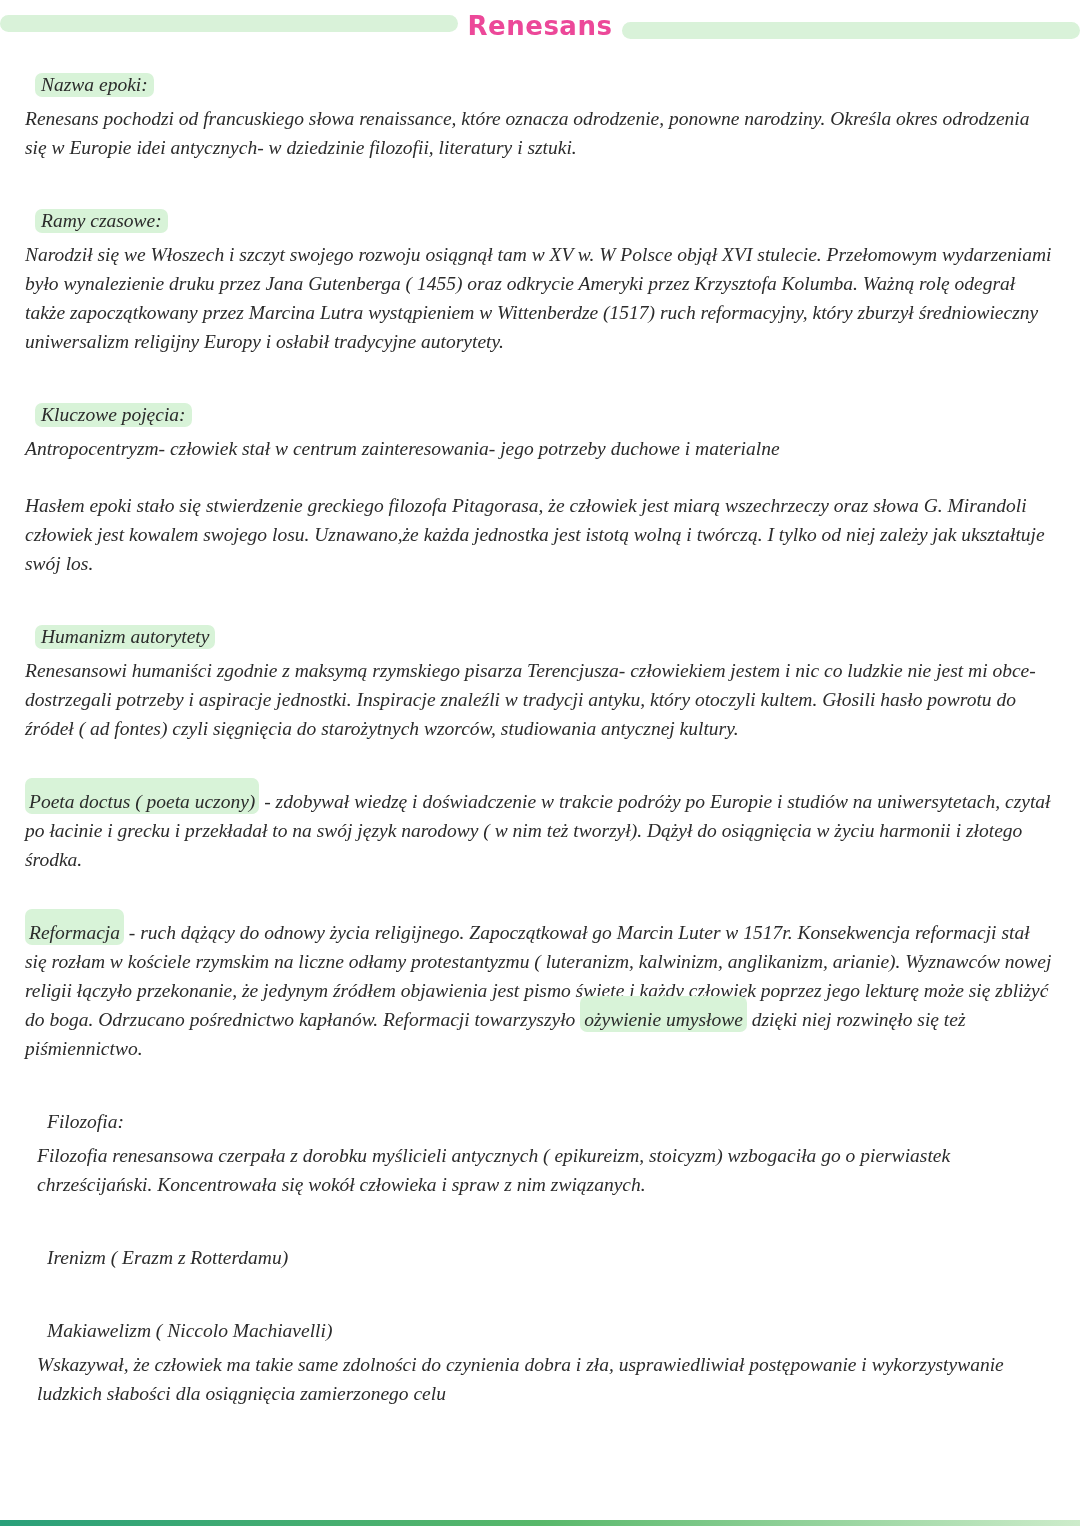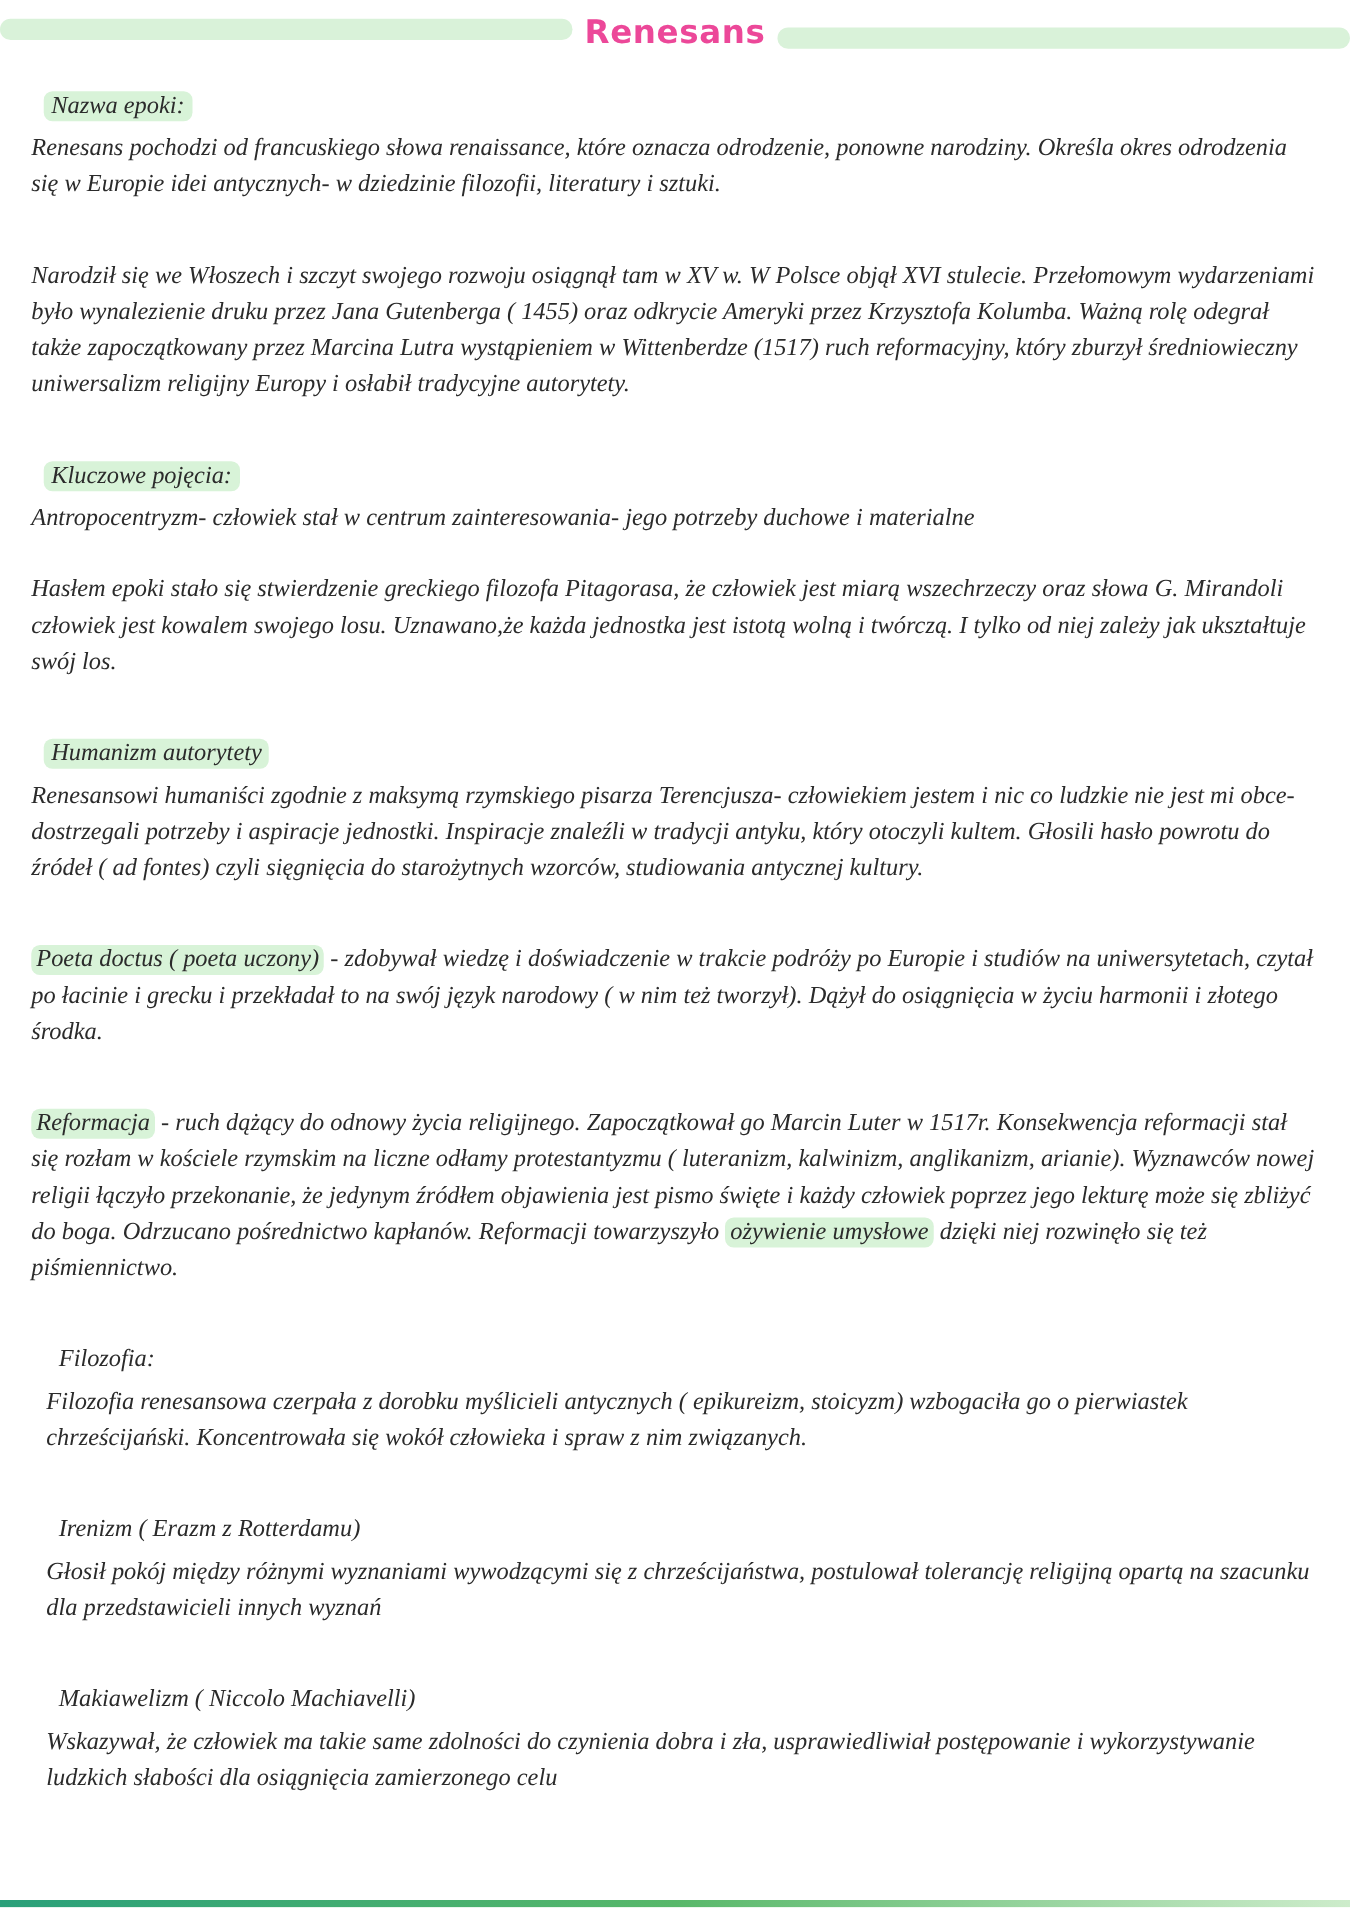--- a/index.html
+++ b/index.html
@@ -61,21 +61,21 @@
     font-family:Liberation Serif, serif;
   }
   p.body-par + p.body-par{margin-top:28px;}
   .hl{
     background:#d8f3d8;
     border-radius:7px;
     padding:1px 6px 2px 6px;
     -webkit-box-decoration-break:clone;
     box-decoration-break:clone;
   }
-  .hl.inline{padding:1px 4px 2px 4px;}
+  .hl.inline{padding:13px 4px 2px 4px;}
   
   .footer-strip{
     position:absolute;
     left:0;bottom:0;
     width:100%;
     height:6px;
     background:linear-gradient(to right,#2aa07a,#58b86a,#cdeccb);
   }
 </style>
 </head>
@@ -90,20 +90,21 @@
   </div>
 
   <div class="content">
 
     <div class="section first">
       <div class="heading"><span class="hl">Nazwa epoki:</span></div>
       <p class="body-par">Renesans pochodzi od francuskiego słowa renaissance, które oznacza odrodzenie, ponowne narodziny. Określa okres odrodzenia się w Europie idei antycznych- w dziedzinie filozofii, literatury i sztuki.</p>
     </div>
 
     <div class="section">
+      <div class="heading"><span class="hl">Ramy czasowe:</span></div>
       <p class="body-par">Narodził się we Włoszech i szczyt swojego rozwoju osiągnął tam w XV w. W Polsce objął XVI stulecie. Przełomowym wydarzeniami było wynalezienie druku przez Jana Gutenberga ( 1455) oraz odkrycie Ameryki przez Krzysztofa Kolumba. Ważną rolę odegrał także zapoczątkowany przez Marcina Lutra wystąpieniem w Wittenberdze (1517) ruch reformacyjny, który zburzył średniowieczny uniwersalizm religijny Europy i osłabił tradycyjne autorytety.</p>
     </div>
 
     <div class="section">
       <div class="heading"><span class="hl">Kluczowe pojęcia:</span></div>
       <p class="body-par">Antropocentryzm- człowiek stał w centrum zainteresowania- jego potrzeby duchowe i materialne</p>
       <p class="body-par">Hasłem epoki stało się stwierdzenie greckiego filozofa Pitagorasa, że człowiek jest miarą wszechrzeczy oraz słowa G. Mirandoli człowiek jest kowalem swojego losu. Uznawano,że  każda jednostka jest istotą wolną i twórczą. I tylko od niej zależy jak ukształtuje swój los.</p>
     </div>
 
     <div class="section">
@@ -120,21 +121,20 @@
       <p class="body-par"><span class="hl inline">Reformacja</span><span> - ruch dążący do odnowy życia religijnego. Zapoczątkował go Marcin Luter w 1517r. Konsekwencja reformacji stał się rozłam w kościele rzymskim na liczne odłamy protestantyzmu ( luteranizm, kalwinizm, anglikanizm, arianie). Wyznawców nowej religii łączyło przekonanie, że jedynym źródłem objawienia jest pismo święte i każdy człowiek poprzez jego lekturę może się zbliżyć do boga. Odrzucano pośrednictwo kapłanów. Reformacji towarzyszyło </span><span class="hl inline">ożywienie umysłowe</span><span> dzięki niej rozwinęło się też piśmiennictwo.</span></p>
     </div>
 
     <div class="section indented">
       <div class="heading">Filozofia:</div>
       <p class="body-par">Filozofia renesansowa czerpała z dorobku myślicieli antycznych ( epikureizm, stoicyzm) wzbogaciła go o pierwiastek chrześcijański. Koncentrowała się wokół człowieka i spraw z nim związanych.</p>
     </div>
 
     <div class="section indented">
       <div class="heading">Irenizm ( Erazm z Rotterdamu)</div>
-      <p class="body-par">Głosił pokój między różnymi wyznaniami wywodzącymi się z chrześcijaństwa, postulował tolerancję religijną opartą na szacunku dla przedstawicieli innych wyznań</p>
     </div>
 
     <div class="section indented">
       <div class="heading">Makiawelizm ( Niccolo Machiavelli)</div>
       <p class="body-par">Wskazywał, że człowiek ma takie same zdolności do czynienia dobra i zła, usprawiedliwiał postępowanie i wykorzystywanie ludzkich słabości dla osiągnięcia zamierzonego celu</p>
     </div>
 
   </div>
 
   <div class="footer-strip"></div>

